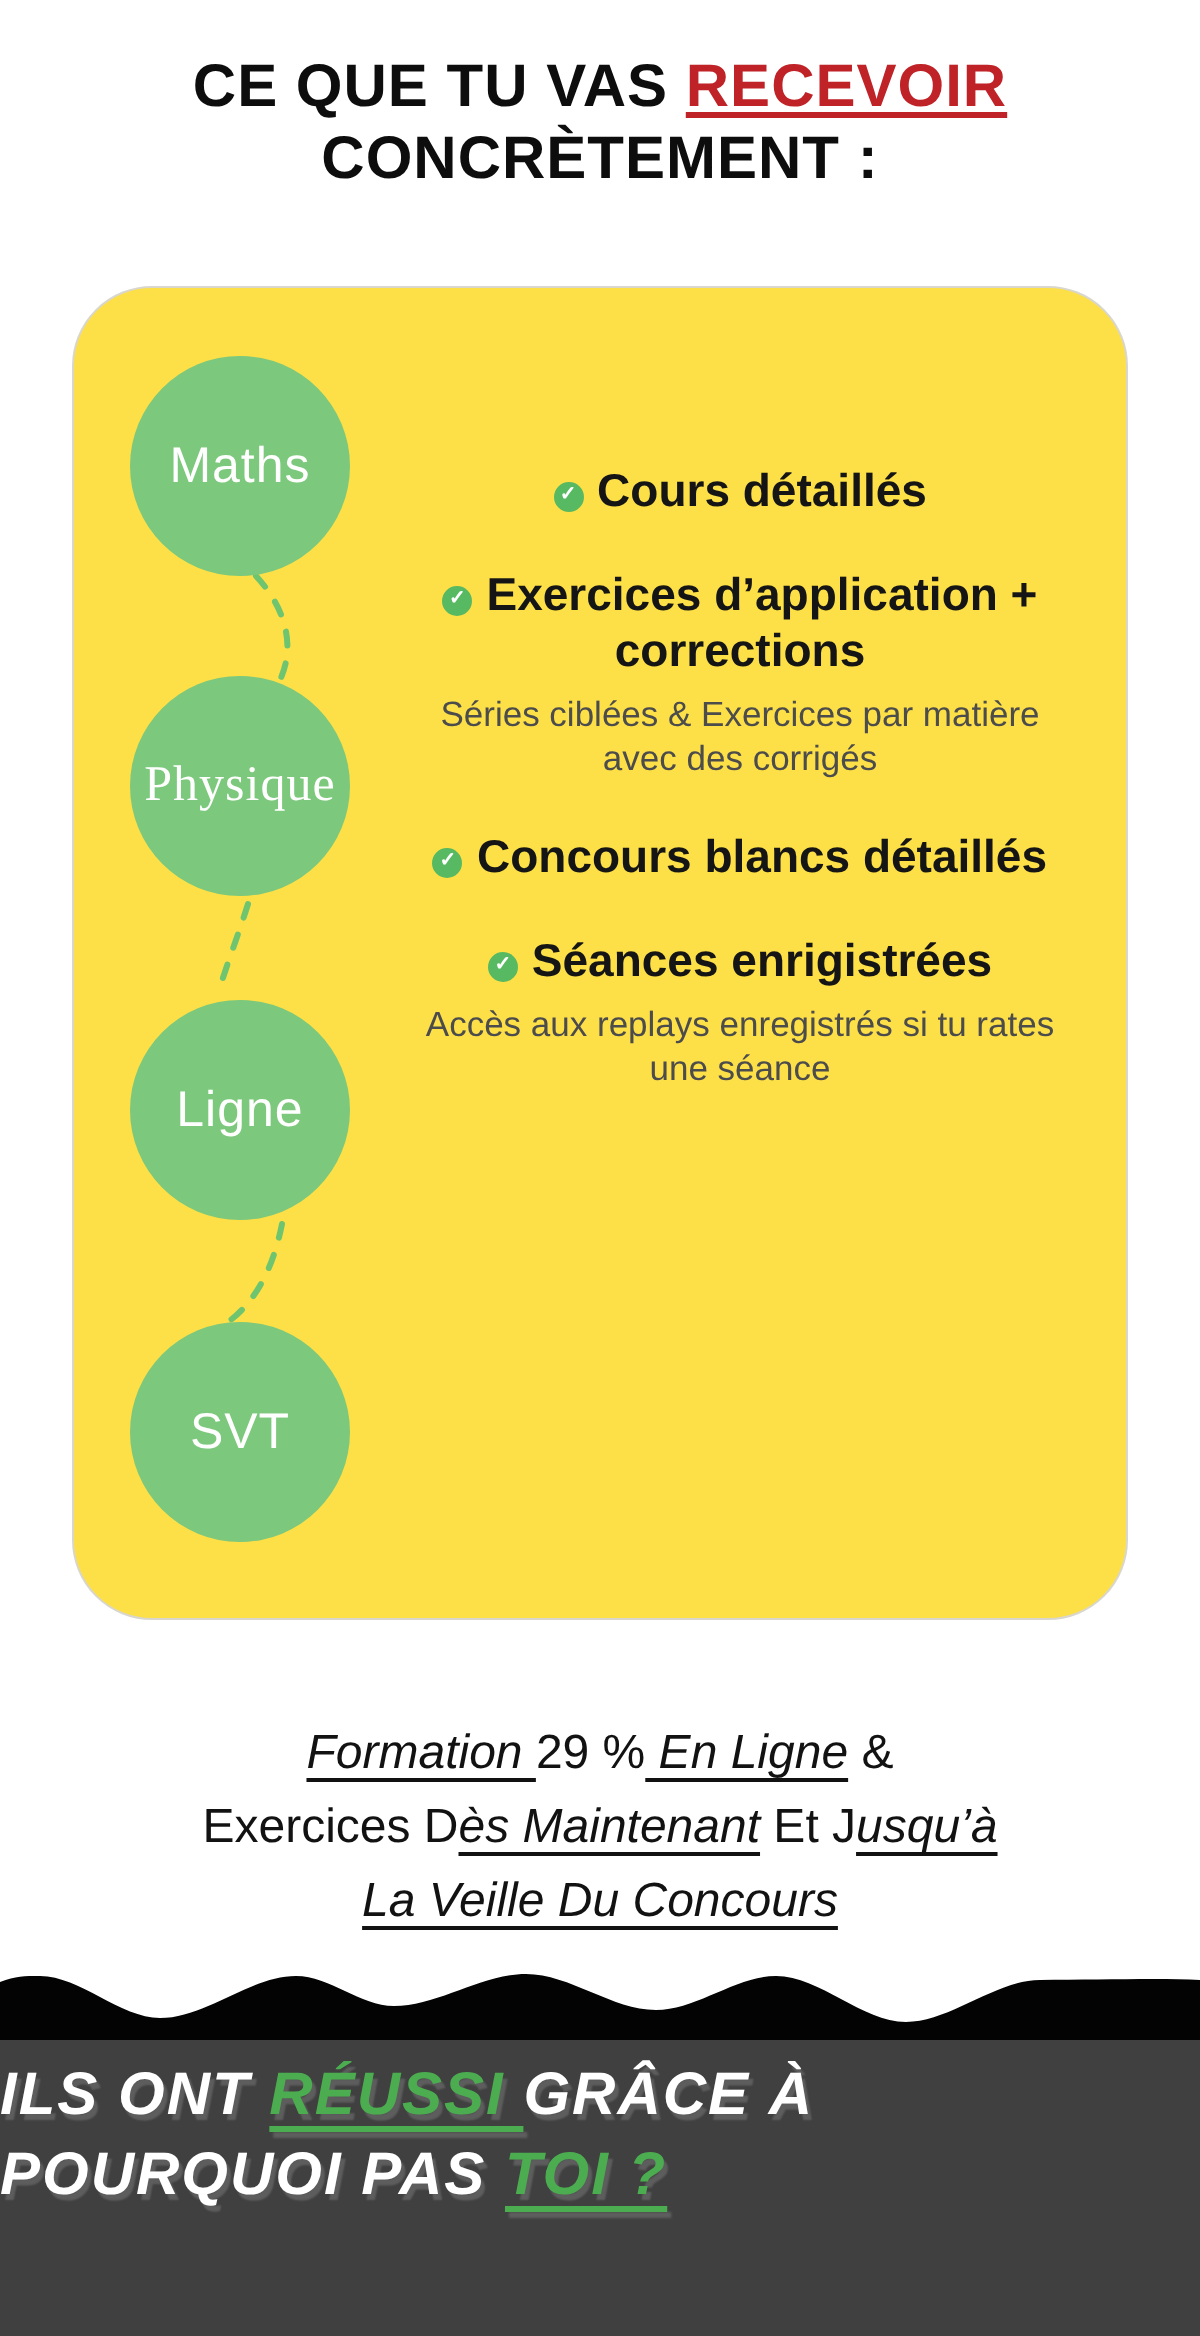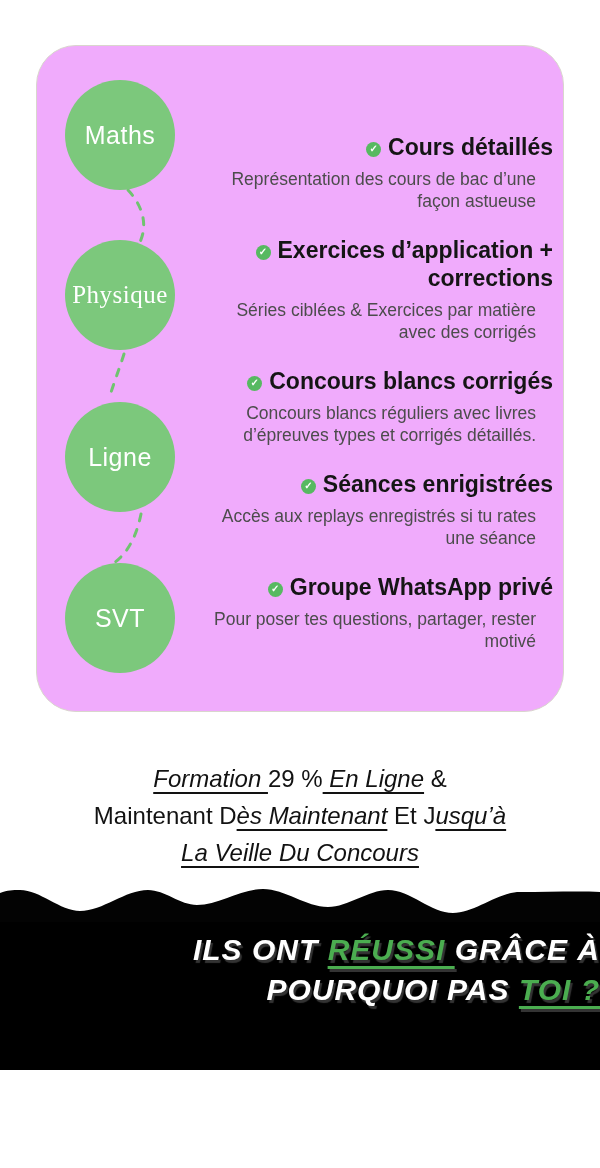--- a/index.html
+++ b/index.html
@@ -12,39 +12,39 @@
 
   
   .header{padding-top:26px;text-align:center;font-weight:700;
     font-size:30px;line-height:36px;letter-spacing:.5px;color:#0d0d0d;}
   .header .hl{color:var(--red);text-decoration:underline;
     text-decoration-thickness:3px;text-underline-offset:3px;}
 
   
   .card{
     position:relative;width:528px;height:667px;margin:45px auto 0;
-    background:#f0abfc;border:1px solid #d9d6cd;border-radius:40px;
+    background:#fde047;border:1px solid #d9d6cd;border-radius:40px;
     box-sizing:border-box;
   }
   .subjects{position:absolute;left:0;top:0;width:160px;height:667px;}
   .connectors{position:absolute;left:0;top:0;}
   .subject-circle{
     position:absolute;left:28px;width:110px;height:110px;border-radius:50%;
     background:var(--green);color:#fff;display:flex;align-items:center;
     justify-content:center;font-size:25px;font-weight:300;letter-spacing:.5px;
   }
   .subject-circle:nth-of-type(1){top:34px;}
   .subject-circle:nth-of-type(2){top:194px;font-family:Liberation Serif, serif;}
   .subject-circle:nth-of-type(3){top:356px;}
   .subject-circle:nth-of-type(4){top:517px;}
 
   .features{
     position:absolute;left:150px;top:87px;width:366px;text-align:center;
   }
-  .feature{margin-bottom:24px;text-align:right;}
+  .feature{margin-bottom:24px;}
   .feature-title{
     font-size:23px;line-height:28px;font-weight:700;color:#151515;
   }
   .check{
     display:inline-flex;align-items:center;justify-content:center;
     width:15px;height:15px;border-radius:50%;background:var(--check);
     color:#fff;font-size:10px;font-weight:700;margin-right:7px;
     vertical-align:3px;line-height:1;
   }
   .feature-desc{
@@ -60,78 +60,76 @@
   .availability .u{
     text-decoration:underline;text-decoration-thickness:2px;
     text-underline-offset:5px;
     font-style:italic;
   }
 
   
   .footer{margin-top:11px;height:188px;position:relative;}
   .wave{display:block;}
   .footer-black{
-    background:#000000;height:140px;padding-top:8px;text-align:right;
+    background:#404040;height:140px;padding-top:8px;text-align:left;
   }
   .footer-line{
     font-size:30px;line-height:40px;font-weight:700;font-style:italic;
     letter-spacing:1px;color:#ffffff;
     text-shadow:2px 3px 1px rgba(150,150,150,.35);
   }
   .footer-line .green{color:var(--fgreen);}
   .footer-line .u{
     text-decoration:underline;text-decoration-thickness:3px;
     text-underline-offset:6px;
   }
 </style>
 </head>
 <body>
 
 <div class="page">
 
+  <div class="header">
+    <div><span>CE QUE TU VAS </span><span class="hl">RECEVOIR</span></div>
+    <div>CONCRÈTEMENT :</div>
+  </div>
 
   <section class="card">
     <div class="subjects" id="subjects">
       <svg class="connectors" width="160" height="667" viewBox="0 0 160 667">
         <g fill="none" stroke="#6fc46f" stroke-width="3" stroke-linecap="round" stroke-dasharray="7 9">
           <path d="M91,144 C105,159 112,179 102,198"></path>
           <path d="M87,308 C82,324 76,339 72,353"></path>
           <path d="M104,468 C100,488 92,506 77,517"></path>
         </g>
       </svg>
     <div class="subject-circle">Maths</div>
         <div class="subject-circle">Physique</div>
         <div class="subject-circle">Ligne</div>
         <div class="subject-circle">SVT</div>
       </div>
     <div class="features" id="features">
         <div class="feature">
           <div class="feature-title"><span class="check">✓</span><span>Cours détaillés</span></div>
-          <div class="feature-desc">Représentation des cours de bac d’une façon astueuse</div>
         </div>
         <div class="feature">
           <div class="feature-title"><span class="check">✓</span><span>Exercices d’application + corrections</span></div>
           <div class="feature-desc">Séries ciblées &amp; Exercices par matière avec des corrigés</div>
         </div>
         <div class="feature">
-          <div class="feature-title"><span class="check">✓</span><span>Concours blancs corrigés</span></div>
-          <div class="feature-desc">Concours blancs réguliers avec livres d’épreuves types et corrigés détaillés.</div>
+          <div class="feature-title"><span class="check">✓</span><span>Concours blancs détaillés</span></div>
         </div>
         <div class="feature">
           <div class="feature-title"><span class="check">✓</span><span>Séances enrigistrées</span></div>
           <div class="feature-desc">Accès aux replays enregistrés si tu rates une séance</div>
         </div>
-        <div class="feature">
-          <div class="feature-title"><span class="check">✓</span><span>Groupe WhatsApp privé</span></div>
-          <div class="feature-desc">Pour poser tes questions, partager, rester motivé</div>
-        </div>
       </div>
   </section>
 
-  <p class="availability" id="availability"><span><span class="u">Formation </span><span>29 %</span><span class="u"> En Ligne</span><span> &amp;</span></span><br><span><span>Maintenant D</span><span class="u">ès Maintenant</span><span> Et J</span><span class="u">usqu’à</span></span><br><span><span class="u">La Veille Du Concours</span></span></p>
+  <p class="availability" id="availability"><span><span class="u">Formation </span><span>29 %</span><span class="u"> En Ligne</span><span> &amp;</span></span><br><span><span>Exercices D</span><span class="u">ès Maintenant</span><span> Et J</span><span class="u">usqu’à</span></span><br><span><span class="u">La Veille Du Concours</span></span></p>
 
   <div class="footer">
     <svg class="wave" width="600" height="40" viewBox="0 0 600 40">
       <path fill="#030303" d="M0,11 C8,8 12,8 20,8 C40,8 60,29 80,29 C103,29 125,8 148,8 C165,8 180,23 197,23 C219,23 241,7 263,7 C285,7 306,25 328,25 C348,25 368,8 388,8 C410,8 431,31 453,31 C475,31 498,10 520,10 C548,10 580,9 600,10 L600,40 L0,40 Z"></path>
     </svg>
     <div class="footer-black" id="footerBlack">
         <div class="footer-line"><span class="">ILS ONT </span><span class="green u">RÉUSSI </span><span class="">GRÂCE À</span></div>
         <div class="footer-line"><span class="">POURQUOI PAS </span><span class="green u">TOI ?</span></div>
       </div>
   </div>

